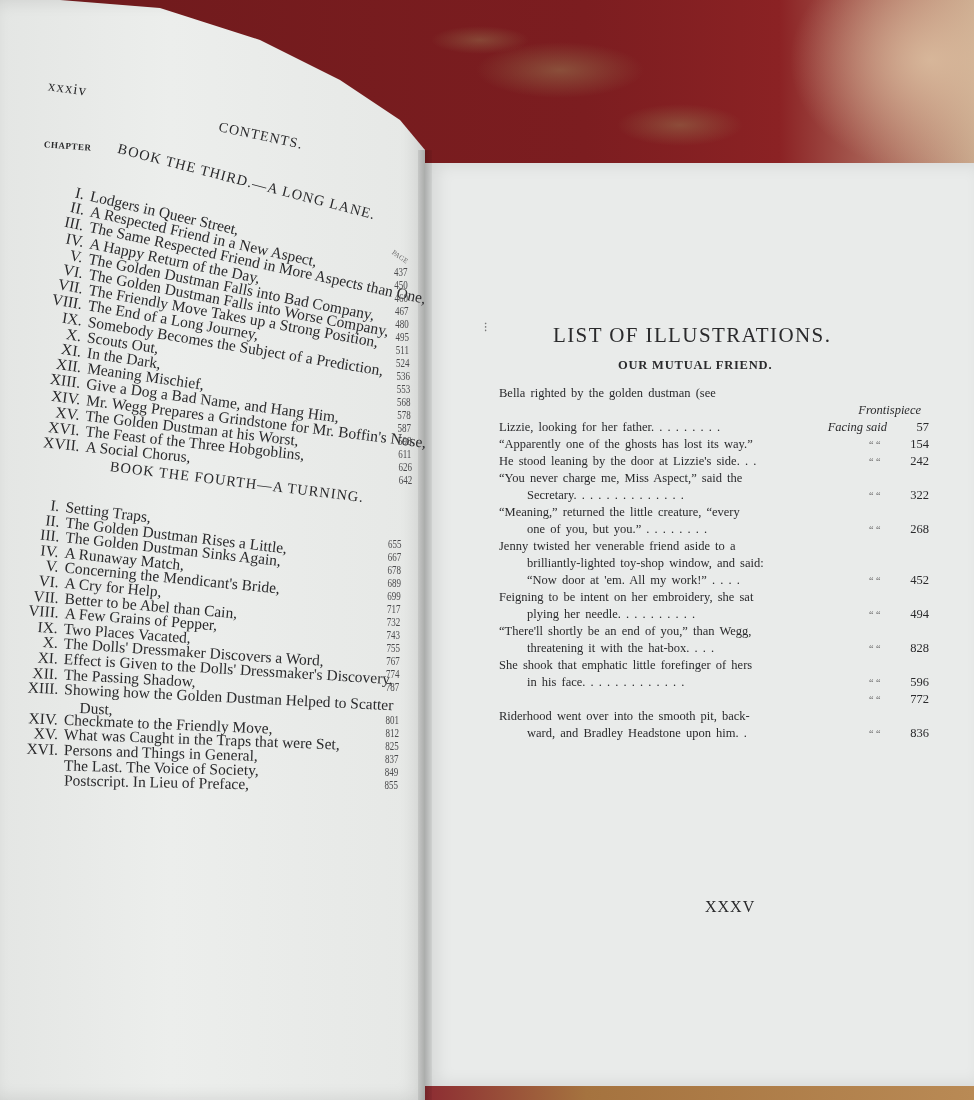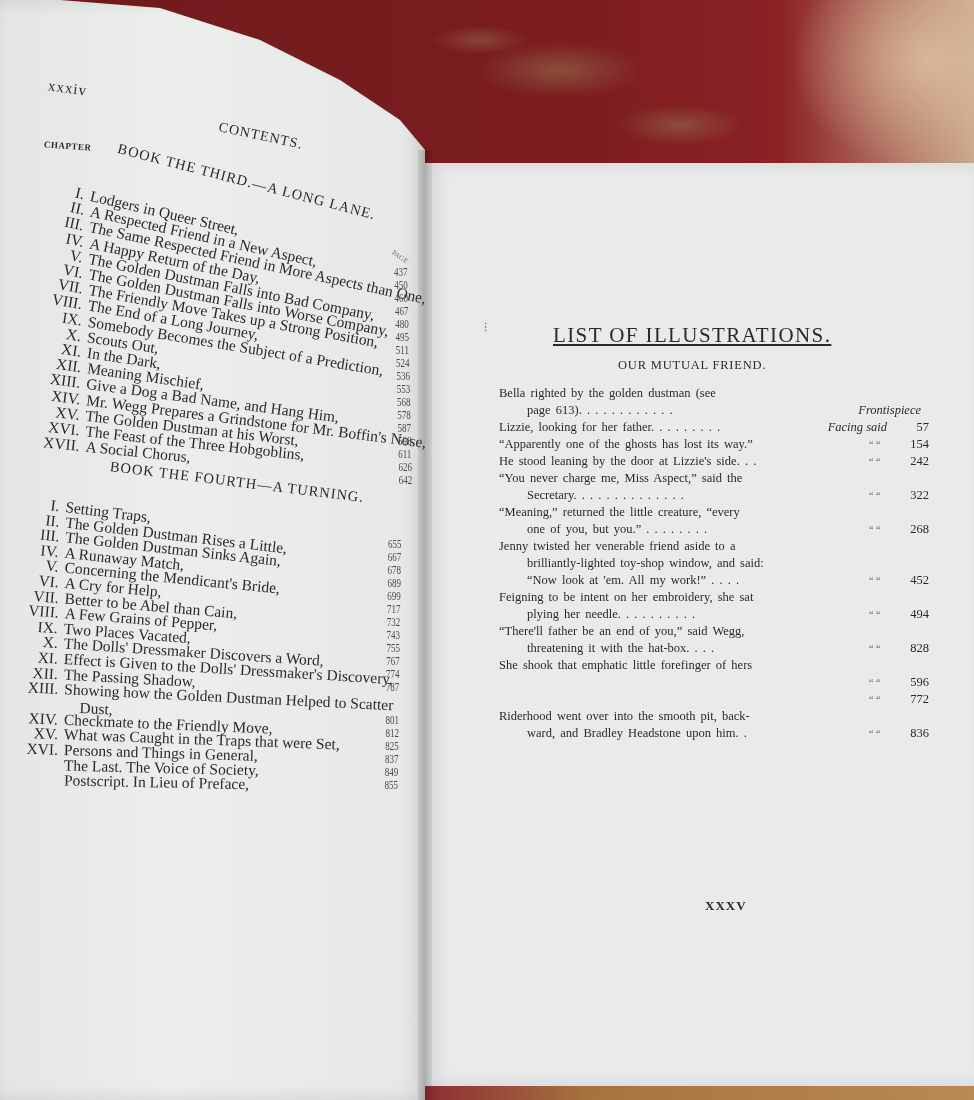--- a/index.html
+++ b/index.html
@@ -44,32 +44,32 @@
   .lp-num { left:48px; top:80px; font-size:15px; transform:rotate(8deg); letter-spacing:1px; }
   .lp-title { left:218px; top:128px; font-size:14px; letter-spacing:1px; transform:rotate(12deg); }
   .chapter-lbl { left:44px; top:141px; font-size:9px; font-weight:bold; letter-spacing:.5px; transform:rotate(4deg); }
   .book-head { font-size:14.5px; letter-spacing:1px; transform-origin:left center; }
   .toc-row { position:absolute; font-size:15.5px; white-space:nowrap; transform-origin:left center; }
   .toc-row .num { display:inline-block; text-align:right; width:60px; margin-right:6px; }
   .page-col { position:absolute; font-size:9px; line-height:1; transform:scaleY(1.4); color:#4a4a4c; }
   .page-label { position:absolute; left:391px; top:253px; font-size:7px; transform:rotate(35deg); color:#666; }
 
   
-  .rp-title { left:553px; top:323px; font-size:21px; letter-spacing:1.4px;text-decoration:underline; }
-  .rp-sub { left:618px; top:358px; font-size:12.5px; letter-spacing:.8px; }
+  .rp-title { left:553px; top:323px; font-size:21px; letter-spacing:1.4px; }
+  .rp-sub { left:618px; top:358px; font-size:12.5px; letter-spacing:.8px;font-weight:bold; }
   .ill-list { position:absolute; left:499px; top:385px; width:430px; font-size:12.5px; line-height:17px; }
   .ill-item { position:relative; }
   .ill-line { display:flex; }
   .ill-text { width:310px; text-align:justify; word-spacing:2px; }
   .ill-indent { padding-left:28px; }
   .ill-ref { flex:1; display:flex; justify-content:flex-end; font-size:12.5px; }
   .ill-ref .lbl { font-style:italic; margin-right:8px; }
   .ill-ref .q { width:26px; text-align:left; color:#555; font-size:10px; }
   .ill-ref .pg { width:34px; text-align:right; }
-  .folio { left:705px; top:898px; font-size:13px; letter-spacing:1px; font-weight:bold; }
+  .folio { left:705px; top:898px; font-size:16px; letter-spacing:1px; font-weight:normal; }
   .margin-mark { left:484px; top:318px; font-size:12px; color:#777; }
 </style>
 </head>
 <body>
 
 <div class="bg"></div>
 <div class="floor"></div>
 
 <div class="left-page"></div>
 <div class="right-page"></div>
@@ -160,21 +160,20 @@
 
 <div class="abs margin-mark">⁝</div>
 <div class="abs rp-title">LIST OF ILLUSTRATIONS.</div>
 <div class="abs rp-sub">OUR MUTUAL FRIEND.</div>
 <div class="ill-list" id="ill-list">
     <div class="ill-item">
       <div class="ill-line">
         <div class="ill-text">Bella righted by the golden dustman (see</div>
       </div>
       <div class="ill-line">
-        <div class="ill-text ill-indent">page 613). . . . . . . . . . . .</div>
         <div class="ill-ref">
           <span class="lbl">Frontispiece</span>
         </div>
       </div>
     </div>
     <div class="ill-item">
       <div class="ill-line">
         <div class="ill-text">Lizzie, looking for her father. . . . . . . . .</div>
         <div class="ill-ref">
           <span class="lbl">Facing said</span>
@@ -225,56 +224,57 @@
       </div>
     </div>
     <div class="ill-item">
       <div class="ill-line">
         <div class="ill-text">Jenny twisted her venerable friend aside to a</div>
       </div>
       <div class="ill-line">
         <div class="ill-text ill-indent">brilliantly-lighted toy-shop window, and said:</div>
       </div>
       <div class="ill-line">
-        <div class="ill-text ill-indent">“Now look at 'em.  All my work!” . . . .</div>
+        <div class="ill-text ill-indent">“Now door at 'em.  All my work!” . . . .</div>
         <div class="ill-ref">
           <span class="q">“   “</span>
           <span class="pg">452</span>
         </div>
       </div>
     </div>
     <div class="ill-item">
       <div class="ill-line">
         <div class="ill-text">Feigning to be intent on her embroidery, she sat</div>
       </div>
       <div class="ill-line">
         <div class="ill-text ill-indent">plying her needle. . . . . . . . . .</div>
         <div class="ill-ref">
           <span class="q">“   “</span>
           <span class="pg">494</span>
         </div>
       </div>
     </div>
     <div class="ill-item">
       <div class="ill-line">
-        <div class="ill-text">“There'll father be an end of you,” said Wegg,</div>
+        <div class="ill-text">“There'll shortly be an end of you,” than Wegg,</div>
       </div>
       <div class="ill-line">
         <div class="ill-text ill-indent">threatening it with the hat-box. . . .</div>
         <div class="ill-ref">
           <span class="q">“   “</span>
           <span class="pg">828</span>
         </div>
       </div>
     </div>
     <div class="ill-item">
       <div class="ill-line">
         <div class="ill-text">She shook that emphatic little forefinger of hers</div>
       </div>
       <div class="ill-line">
+        <div class="ill-text ill-indent">in his face. . . . . . . . . . . . .</div>
         <div class="ill-ref">
           <span class="q">“   “</span>
           <span class="pg">596</span>
         </div>
       </div>
     </div>
     <div class="ill-item">
       <div class="ill-line">
         <div class="ill-ref">
           <span class="q">“   “</span>

